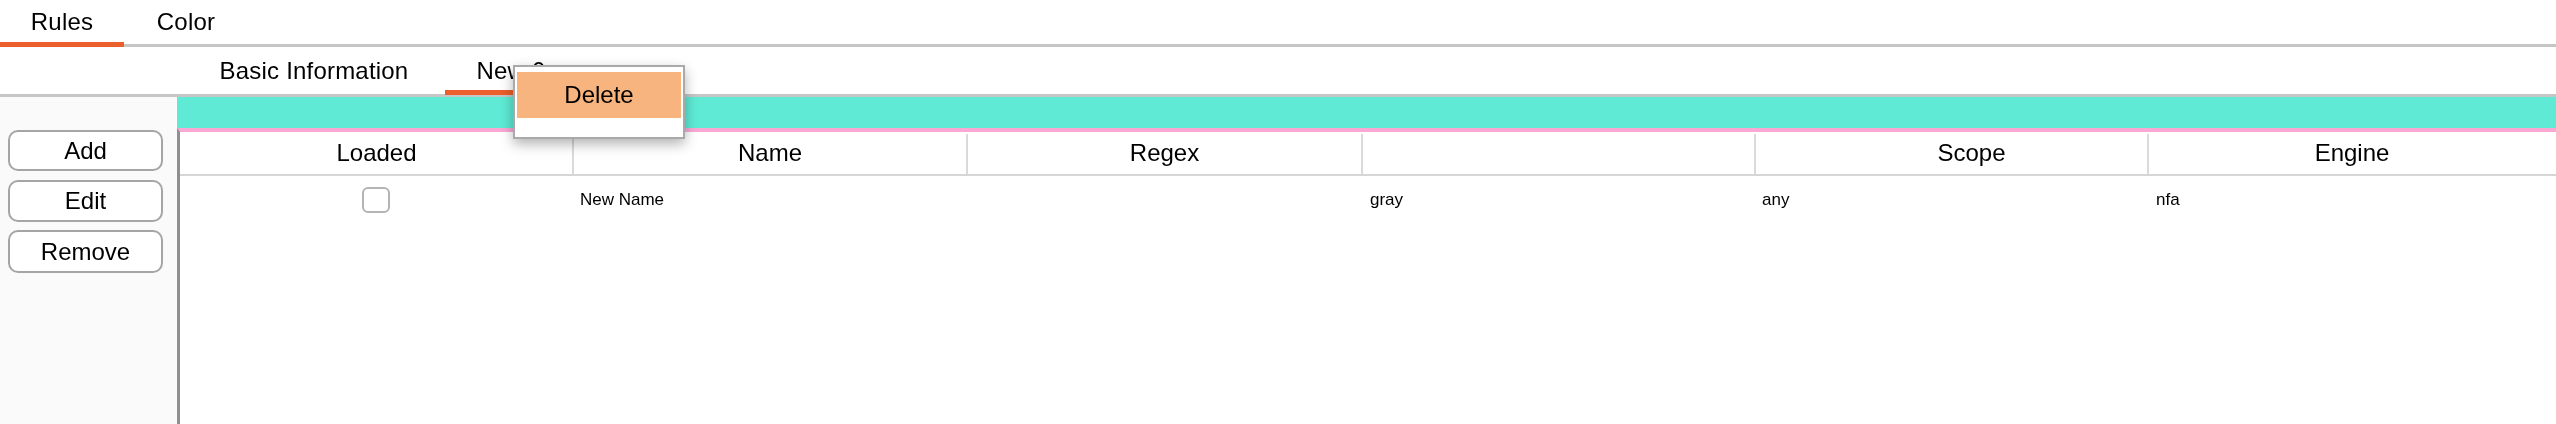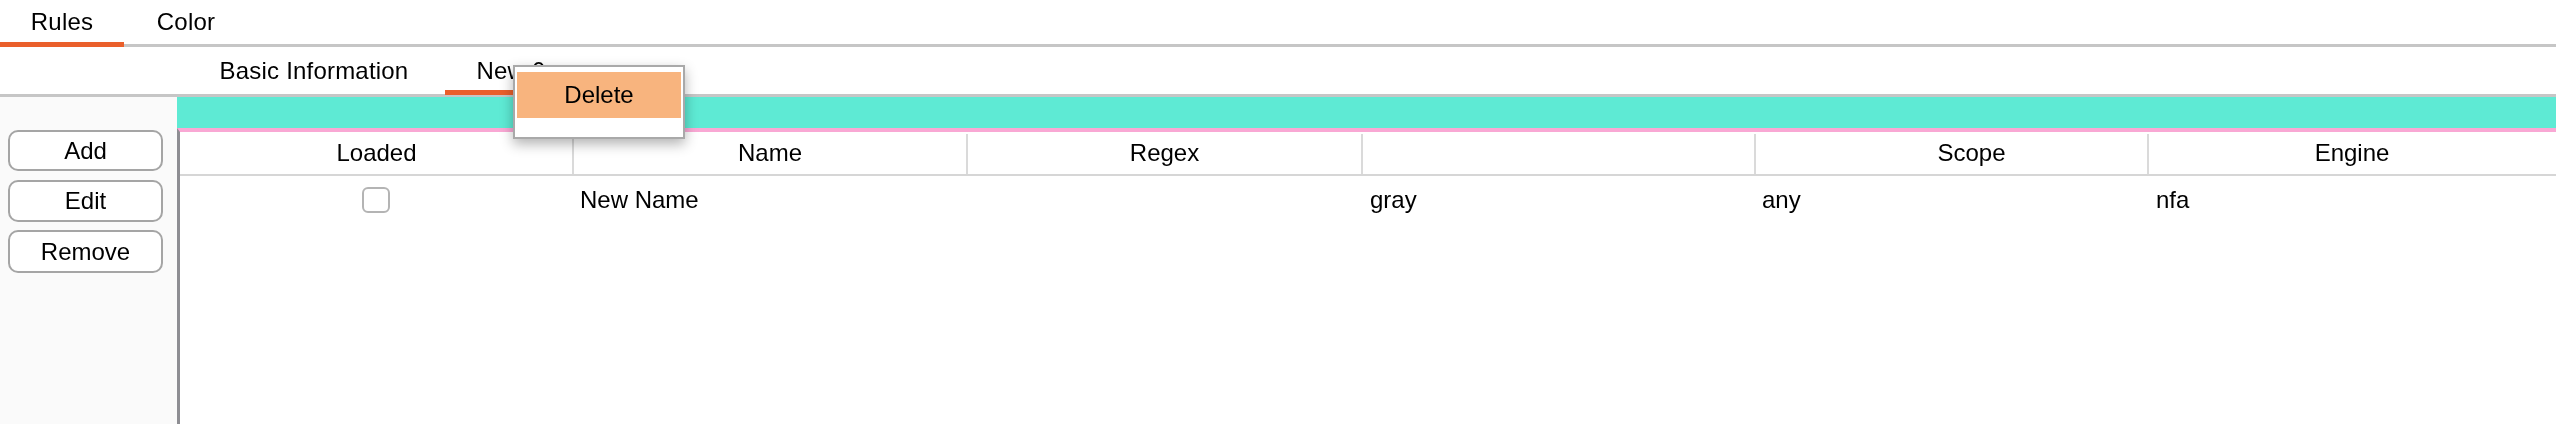--- a/index.html
+++ b/index.html
@@ -69,21 +69,21 @@
   .th-name{left:393px;width:394px;}
   .th-regex{left:787px;width:395px;}
   .th-color{left:1182px;width:393px;}
   .th-scope{left:1575px;width:393px;margin-left:20px;}
   .th-engine{left:1968px;width:408px;}
   .col-div{position:absolute;top:2px;height:40px;width:2px;background:#dadada;}
   .cd-1{left:392px;}.cd-2{left:786px;}.cd-3{left:1181px;}.cd-4{left:1574px;}.cd-5{left:1967px;}
   .trow{position:absolute;left:0;top:44px;right:0;height:48px;background:#ffffff;}
   .cell{
     position:absolute;top:0;height:48px;line-height:48px;
-    font-size:24px;white-space:nowrap;cursor:default;
+    font-size:17px;white-space:nowrap;cursor:default;
   }
   .cell-name{left:400px;}
   .cell-regex{left:795px;}
   .cell-color{left:1190px;}
   .cell-scope{left:1582px;}
   .cell-engine{left:1976px;}
   .row-checkbox{
     position:absolute;left:182px;top:11px;width:28px;height:26px;
     appearance:none;-webkit-appearance:none;margin:0;
     background:#ffffff;border:2px solid #b4b4b4;border-radius:6px;

